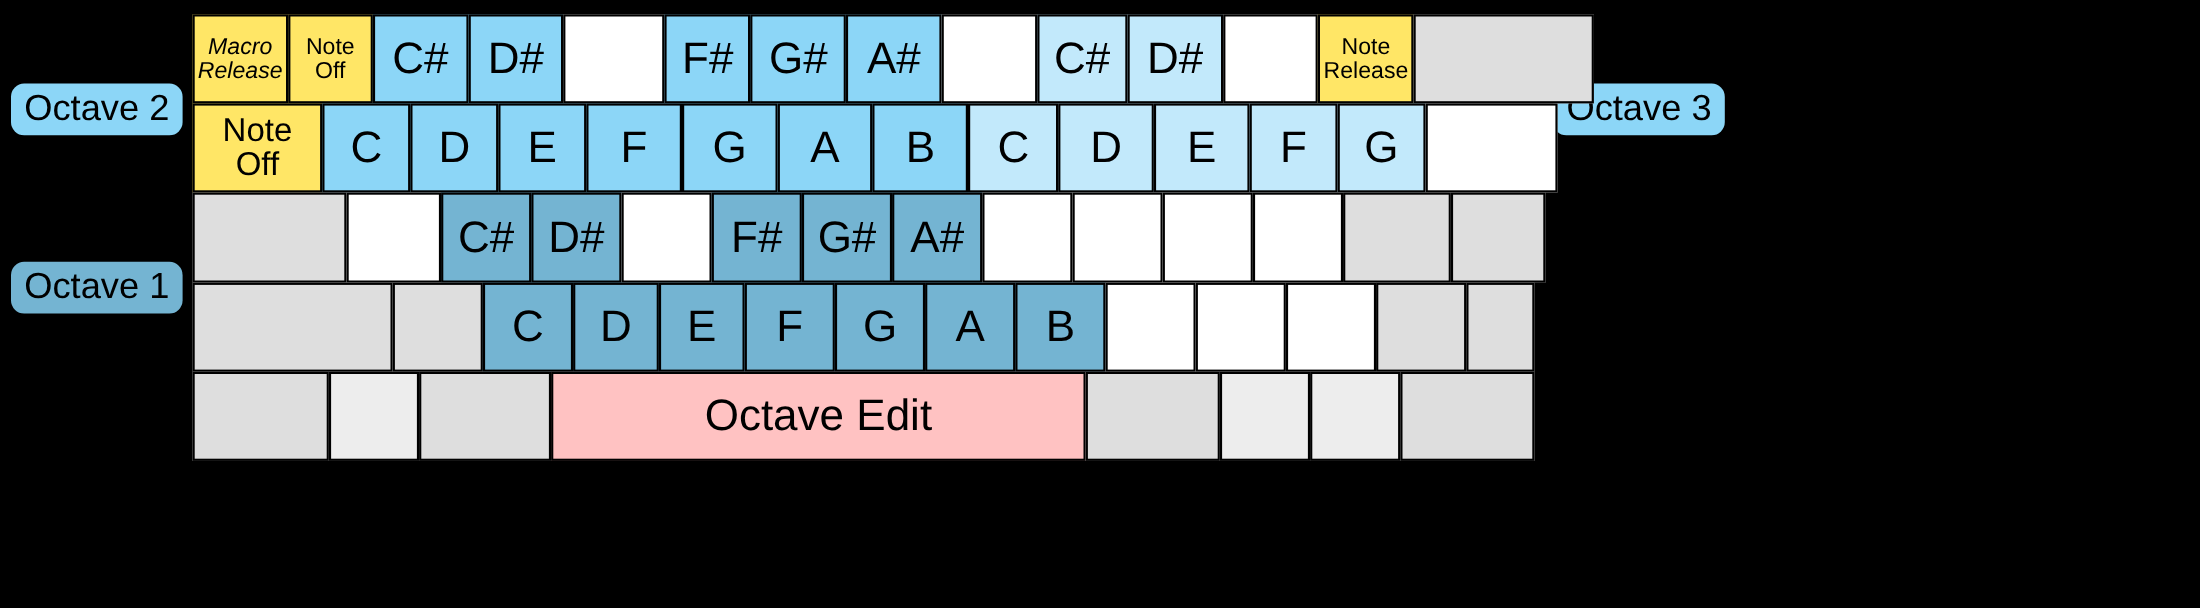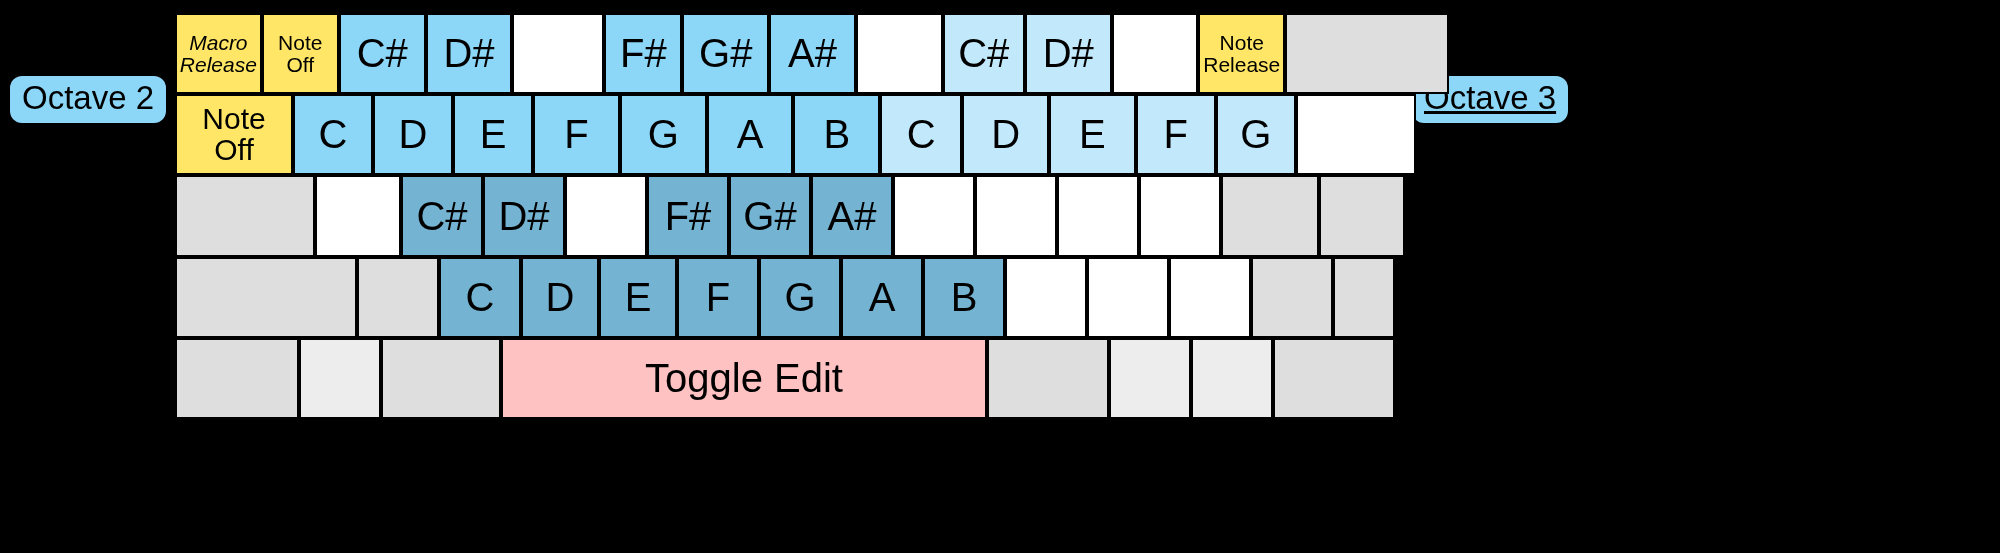--- a/index.html
+++ b/index.html
@@ -54,21 +54,22 @@
     white-space:nowrap;
   }
   .pill-dk{background:#74b4d2;}
 </style>
 </head>
 <body>
 
 <div id="stage">
 
   <div class="pill" id="pill-oct2" style="left: 10px; top: 76px;">Octave 2</div>
-  <div class="pill" id="pill-oct3" style="left: 1412px; top: 76px; text-decoration: underline;">Octave 3</div>
+  <div class="pill pill-dk" id="pill-oct1" style="left: 10px; top: 238px;">Octave 1</div>
+  <div class="pill" id="pill-oct3" style="left: 1412px; top: 76px;">Octave 3</div>
 
   <div id="grid">
       <div class="key k-yellow f-small" style="left: 175px; top: 13px; width: 86.8px; height: 81.2px; font-style: italic;">Macro
 Release</div>
       <div class="key k-yellow f-small" style="left: 261.8px; top: 13px; width: 77px; height: 81.2px;">Note
 Off</div>
       <div class="key k-blue f-big" style="left: 338.8px; top: 13px; width: 86.8px; height: 81.2px;">C#</div>
       <div class="key k-blue f-big" style="left: 425.6px; top: 13px; width: 86.8px; height: 81.2px;">D#</div>
       <div class="key k-white f-big" style="left: 512.4px; top: 13px; width: 92px; height: 81.2px;"></div>
       <div class="key k-blue f-big" style="left: 604.4px; top: 13px; width: 78px; height: 81.2px;">F#</div>
@@ -120,19 +121,19 @@
       <div class="key k-blue-dk f-big" style="left: 841px; top: 256.6px; width: 82px; height: 81.2px;">A</div>
       <div class="key k-blue-dk f-big" style="left: 923px; top: 256.6px; width: 82px; height: 81.2px;">B</div>
       <div class="key k-white f-big" style="left: 1005px; top: 256.6px; width: 82px; height: 81.2px;"></div>
       <div class="key k-white f-big" style="left: 1087px; top: 256.6px; width: 82px; height: 81.2px;"></div>
       <div class="key k-white f-big" style="left: 1169px; top: 256.6px; width: 82px; height: 81.2px;"></div>
       <div class="key k-grey f-big" style="left: 1251px; top: 256.6px; width: 82px; height: 81.2px;"></div>
       <div class="key k-grey f-big" style="left: 1333px; top: 256.6px; width: 62px; height: 81.2px;"></div>
       <div class="key k-grey f-big" style="left: 175px; top: 337.8px; width: 124px; height: 81.2px;"></div>
       <div class="key k-grey2 f-big" style="left: 299px; top: 337.8px; width: 82px; height: 81.2px;"></div>
       <div class="key k-grey f-big" style="left: 381px; top: 337.8px; width: 120px; height: 81.2px;"></div>
-      <div class="key k-pink f-big" style="left: 501px; top: 337.8px; width: 486px; height: 81.2px;">Toggle Edit</div>
+      <div class="key k-pink f-big" style="left: 501px; top: 337.8px; width: 486px; height: 81.2px;">Octave Edit</div>
       <div class="key k-grey f-big" style="left: 987px; top: 337.8px; width: 122px; height: 81.2px;"></div>
       <div class="key k-grey2 f-big" style="left: 1109px; top: 337.8px; width: 82px; height: 81.2px;"></div>
       <div class="key k-grey2 f-big" style="left: 1191px; top: 337.8px; width: 82px; height: 81.2px;"></div>
       <div class="key k-grey f-big" style="left: 1273px; top: 337.8px; width: 122px; height: 81.2px;"></div>
     </div>
 </div>
 
 </body></html>

